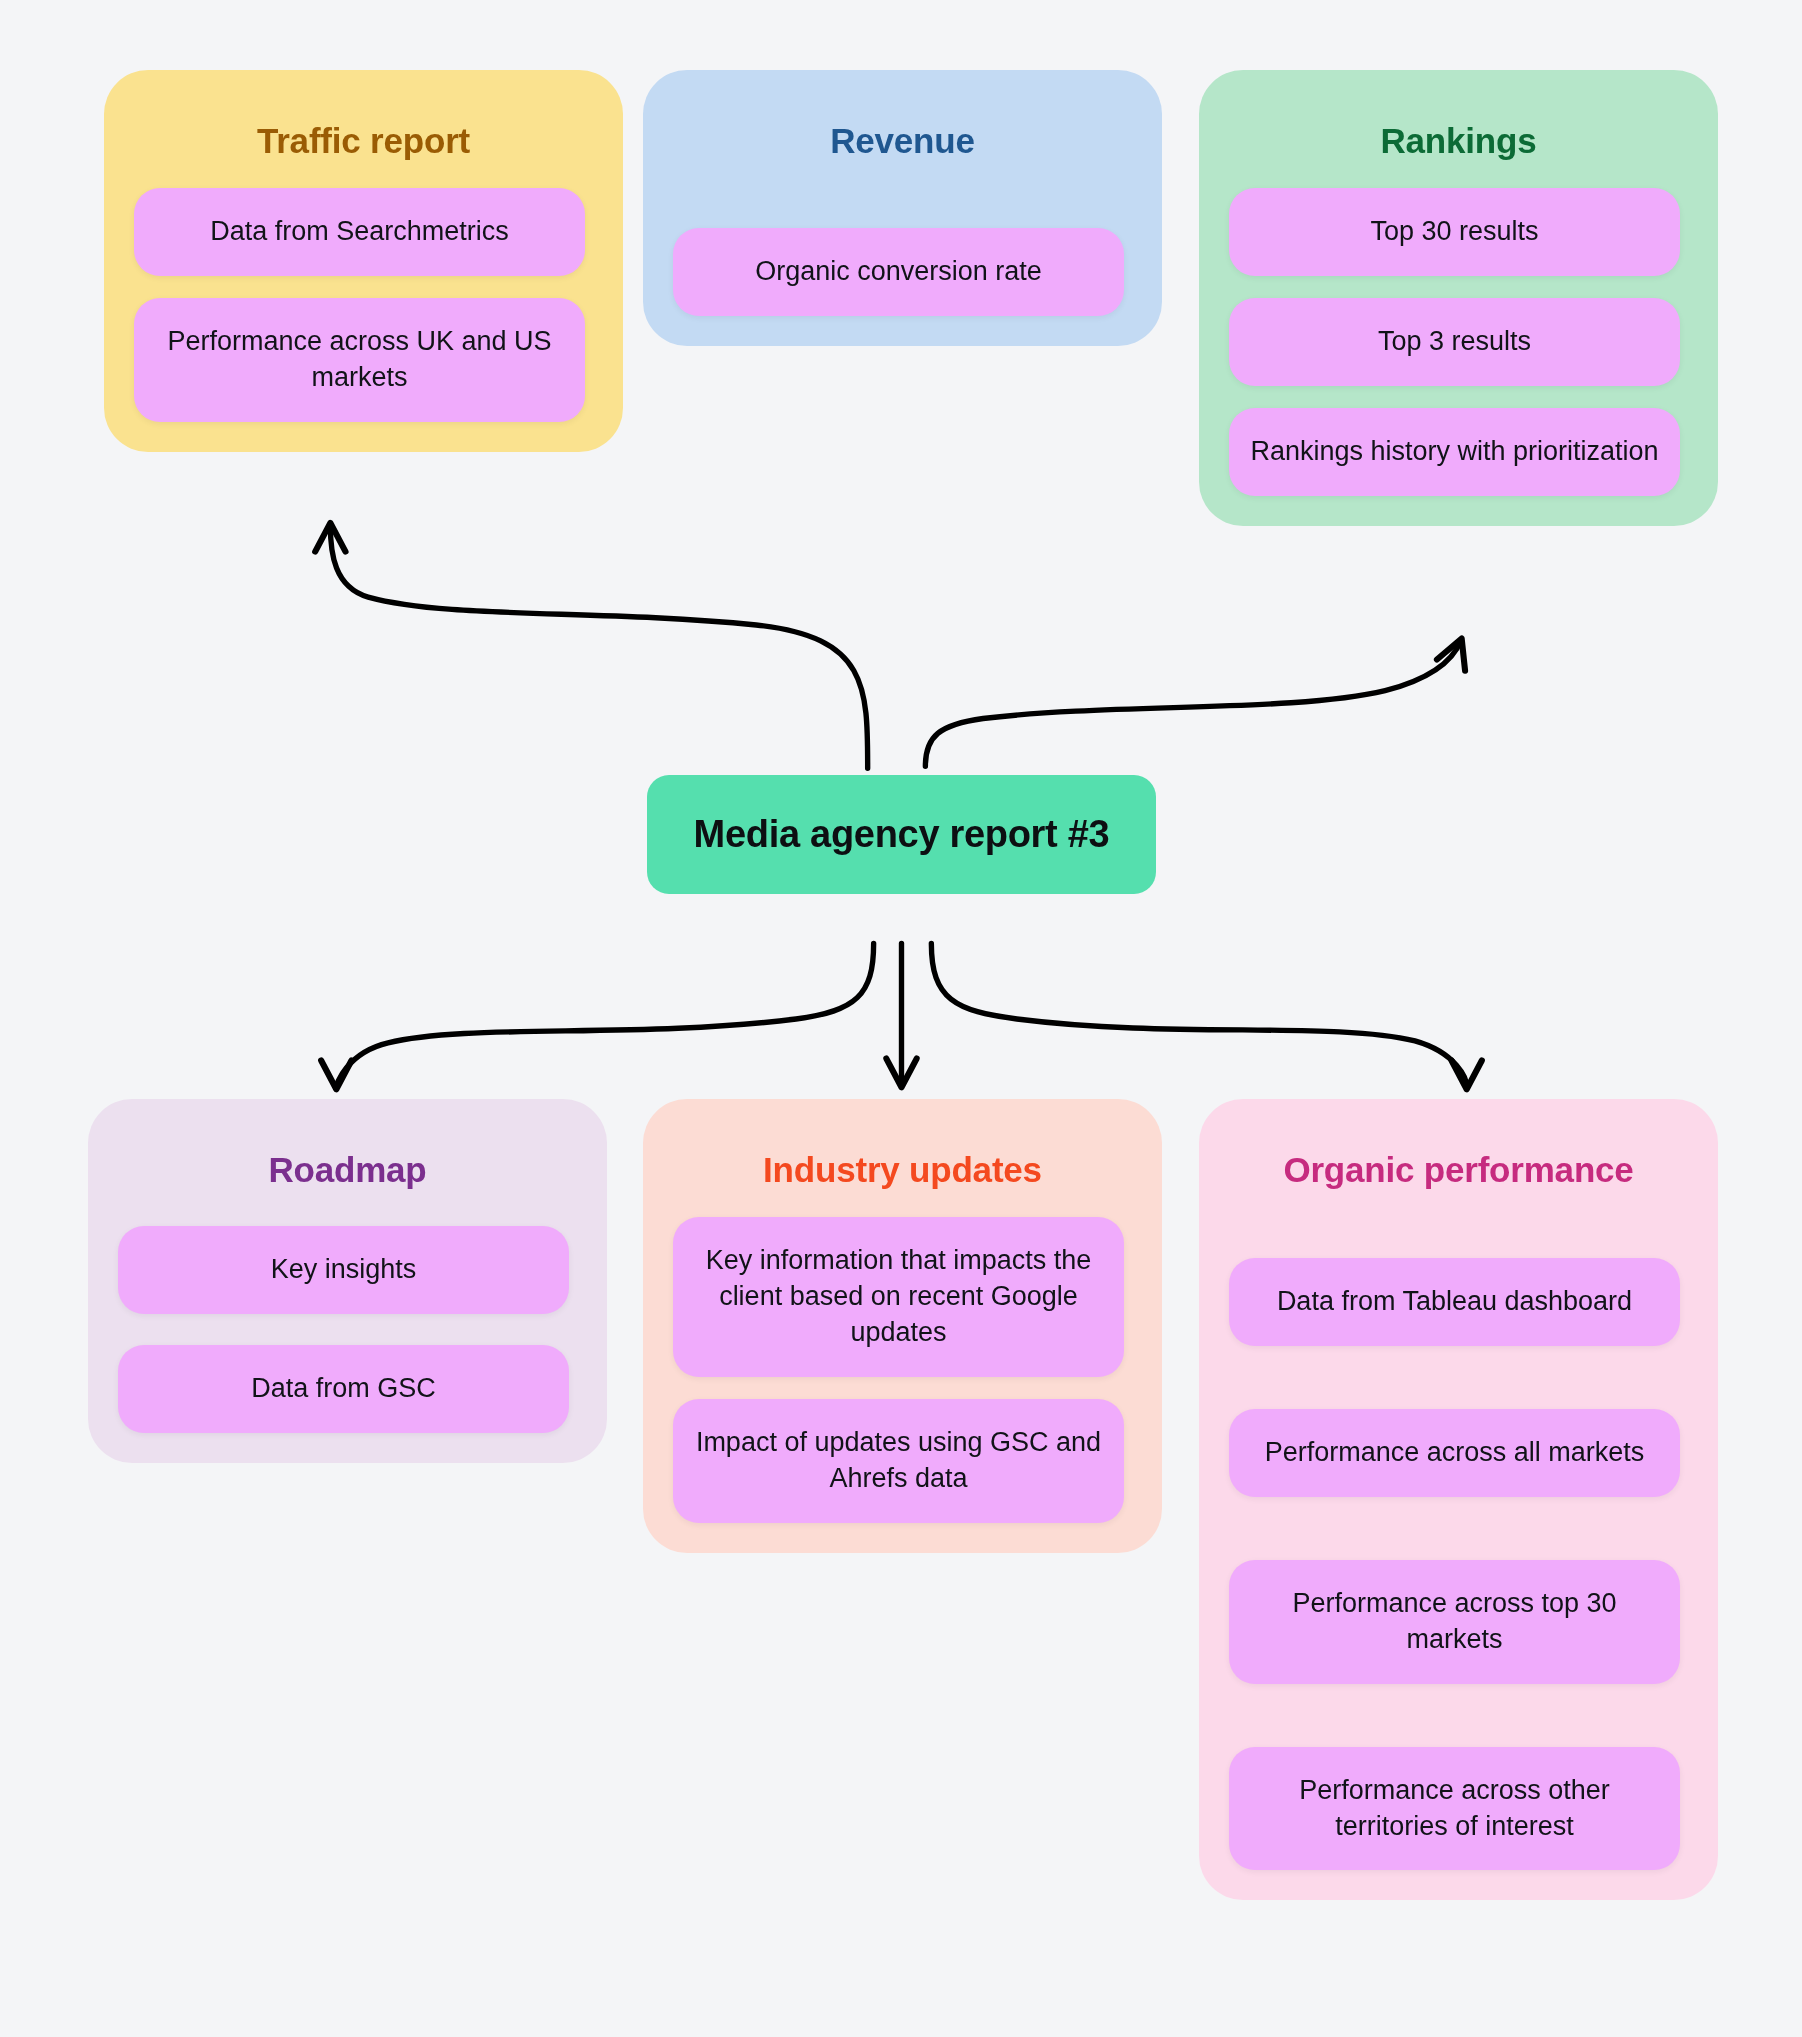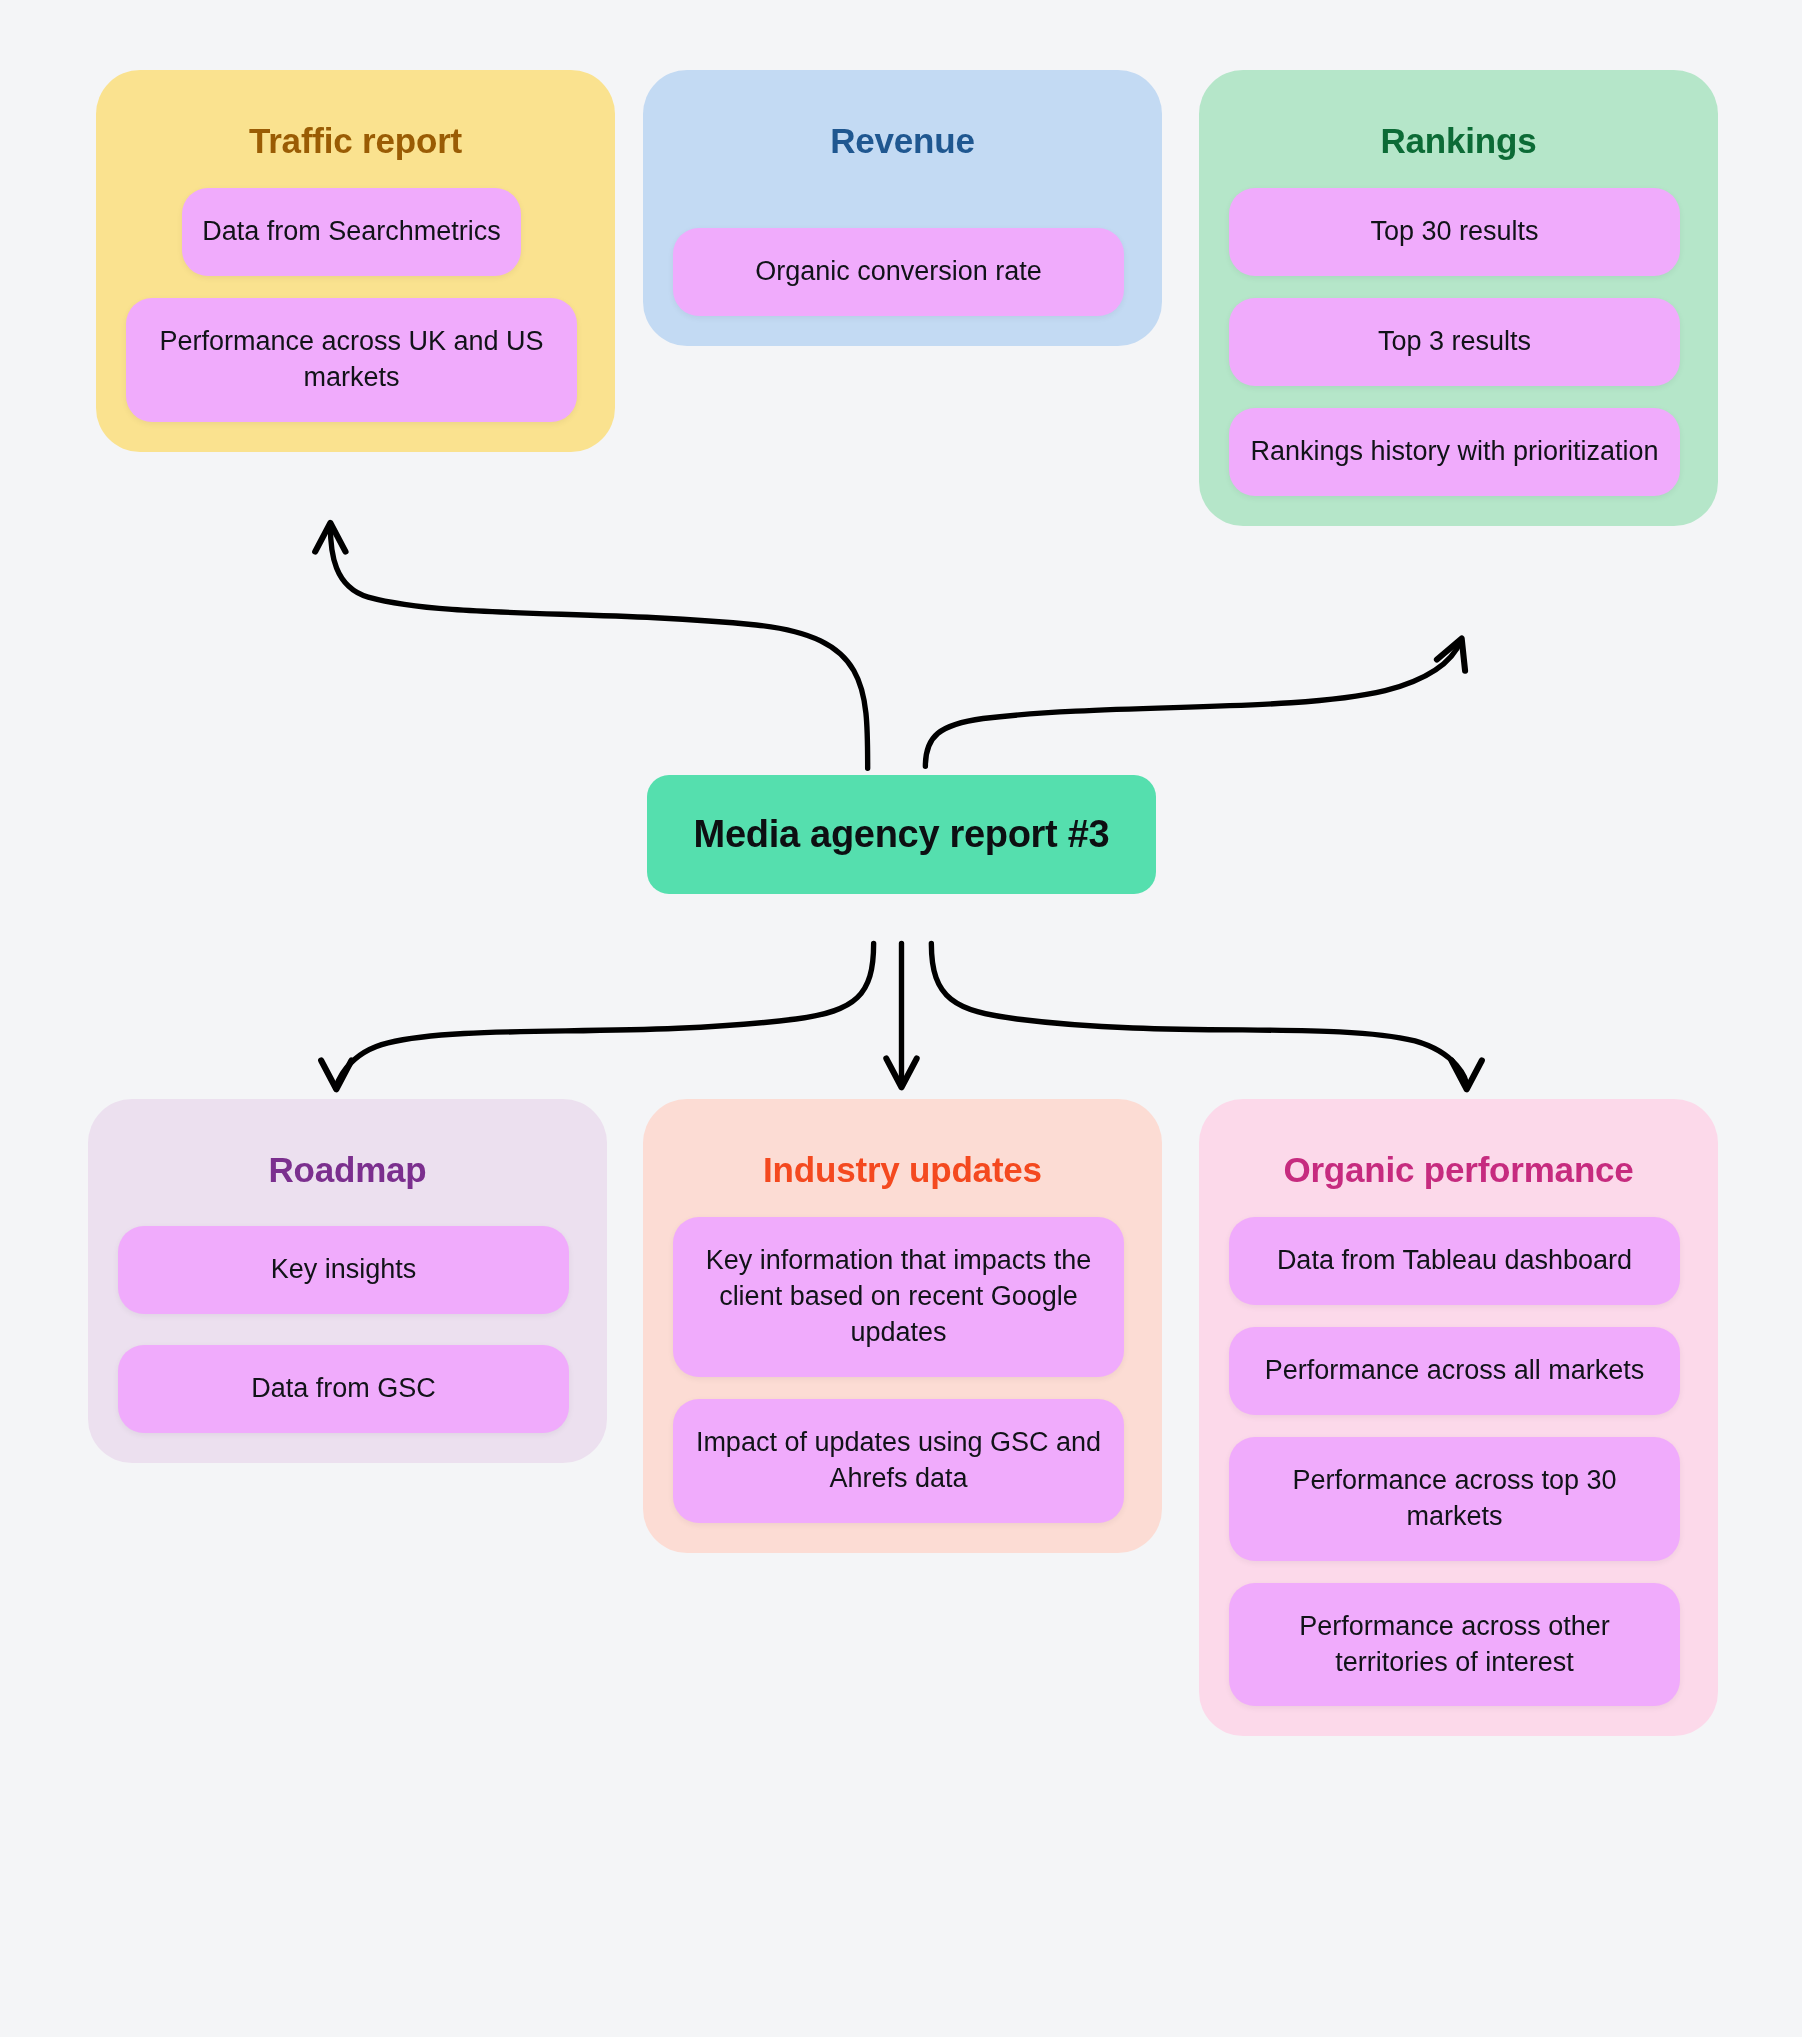--- a/index.html
+++ b/index.html
@@ -62,21 +62,21 @@
     color: #111318;
     box-shadow: 0 2px 6px rgba(16,24,40,0.06);
     display: flex;
     align-items: center;
     justify-content: center;
     box-sizing: border-box;
   }
   .item:last-child { margin-bottom: 0; }
 
   
-  #g-traffic   { left: 96px;   top: 70px;   width: 519px;  background: #fae28f; align-items: center; }
+  #g-traffic   { left: 104px;   top: 70px;   width: 519px;  background: #fae28f; }
   #g-revenue   { left: 643px;  top: 70px;   width: 519px;  background: #c3daf3; }
   #g-rankings  { left: 1199px; top: 70px;   width: 519px;  background: #b5e6c9; }
   #g-roadmap   { left: 88px;   top: 1099px; width: 519px;  background: #ece0ef; gap: 9px; }
   #g-industry  { left: 643px;  top: 1099px; width: 519px;  background: #fcdcd4; }
   #g-organic   { left: 1199px; top: 1099px; width: 519px;  background: #fcd9ea; }
 
   
   #center-node {
     position: absolute;
     left: 647px;
@@ -146,21 +146,21 @@
     <div class="item">Key insights</div>
     <div class="item">Data from GSC</div>
   </div>
 
   <div class="group" id="g-industry" style="background: rgb(252, 220, 212);">
     <div class="group-title" style="color: rgb(244, 73, 31);">Industry updates</div>
     <div class="item">Key information that impacts the client based on recent Google updates</div>
     <div class="item">Impact of updates using GSC and Ahrefs data</div>
   </div>
 
-  <div class="group" id="g-organic" style="background: rgb(252, 217, 234);">
+  <div class="group" id="g-organic" style="background: rgb(252, 217, 234); gap: 41px;">
     <div class="group-title" style="color: rgb(198, 43, 127);">Organic performance</div>
     <div class="item">Data from Tableau dashboard</div>
     <div class="item">Performance across all markets</div>
     <div class="item">Performance across top 30 markets</div>
     <div class="item">Performance across other territories of interest</div>
   </div>
 
 </div>
 
 

